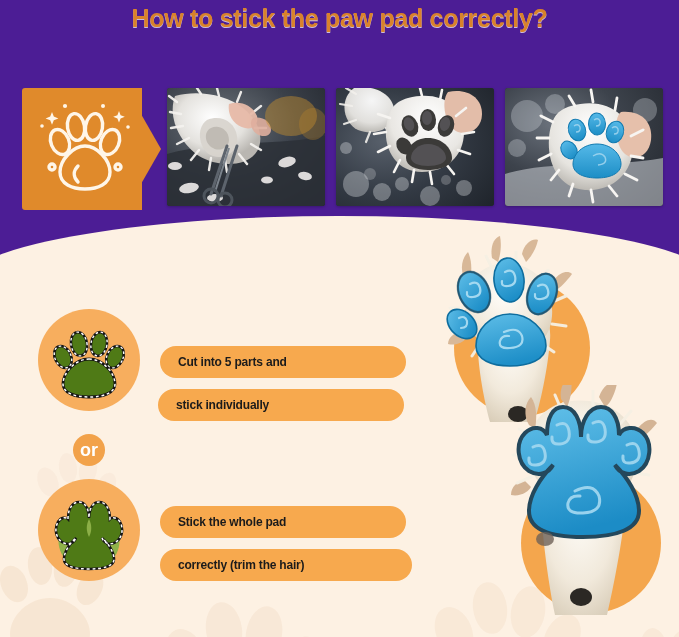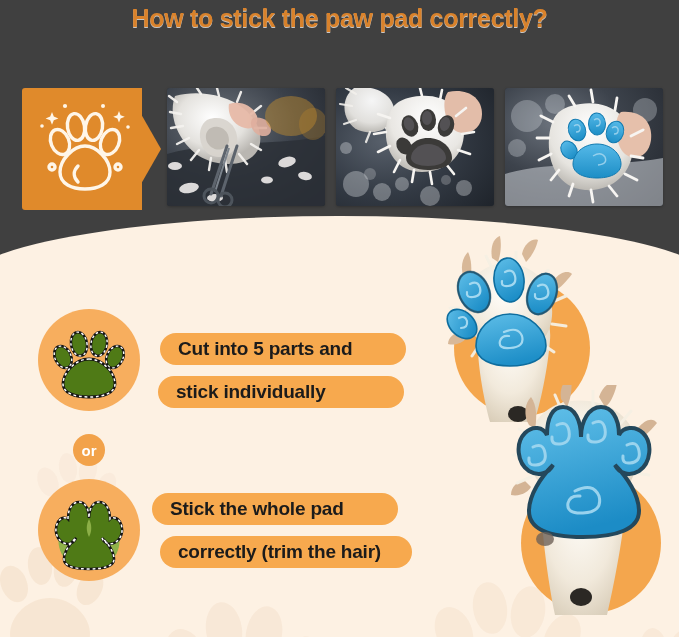--- a/index.html
+++ b/index.html
@@ -12,21 +12,21 @@
     height: 637px;
     position: relative;
     overflow: hidden;
     font-family: "Liberation Sans", sans-serif;
   }
 
   
   #page {
     position: absolute;
     inset: 0;
-    background: #404040;
+    background: #4c1d95;
     overflow: hidden;
   }
 
   
   #title {
     position: absolute;
     left: 0;
     top: 4px;
     width: 679px;
     text-align: center;
@@ -157,46 +157,47 @@
 
   #or-badge {
     position: absolute;
     left: 73px;
     top: 434px;
     width: 32px;
     height: 32px;
     border-radius: 50%;
     background: #F2A24A;
     color: #FFFFFF;
-    font-size: 15px;
+    font-size: 18px;
     font-weight: bold;
     display: flex;
     align-items: center;
     justify-content: center;
     line-height: 1;
   }
 
   .pill {
     position: absolute;
     height: 32px;
     border-radius: 16px;
     background: #F7A94E;
     color: #1b1b1b;
-    font-size: 19px;
+    font-size: 12px;
     font-weight: bold;
     display: flex;
     align-items: center;
     padding-left: 18px;
     box-sizing: border-box;
     letter-spacing: -0.2px;
     white-space: nowrap;
+    margin-top: 13px;
   }
   #pill-1a { left: 160px; top: 333px; width: 246px; }
   #pill-1b { left: 158px; top: 376px; width: 246px; }
-  #pill-2a { left: 152px; top: 493px; width: 246px; }
+  #pill-2a { left: 160px; top: 493px; width: 246px; }
   #pill-2b { left: 160px; top: 536px; width: 252px; }
 
   
   .result-photo {
     position: absolute;
   }
   .result-photo svg { display: block; }
   #result-1 { left: 418px; top: 236px; width: 190px; height: 190px; }
   #result-2 { left: 495px; top: 385px; width: 190px; height: 235px; }
 

